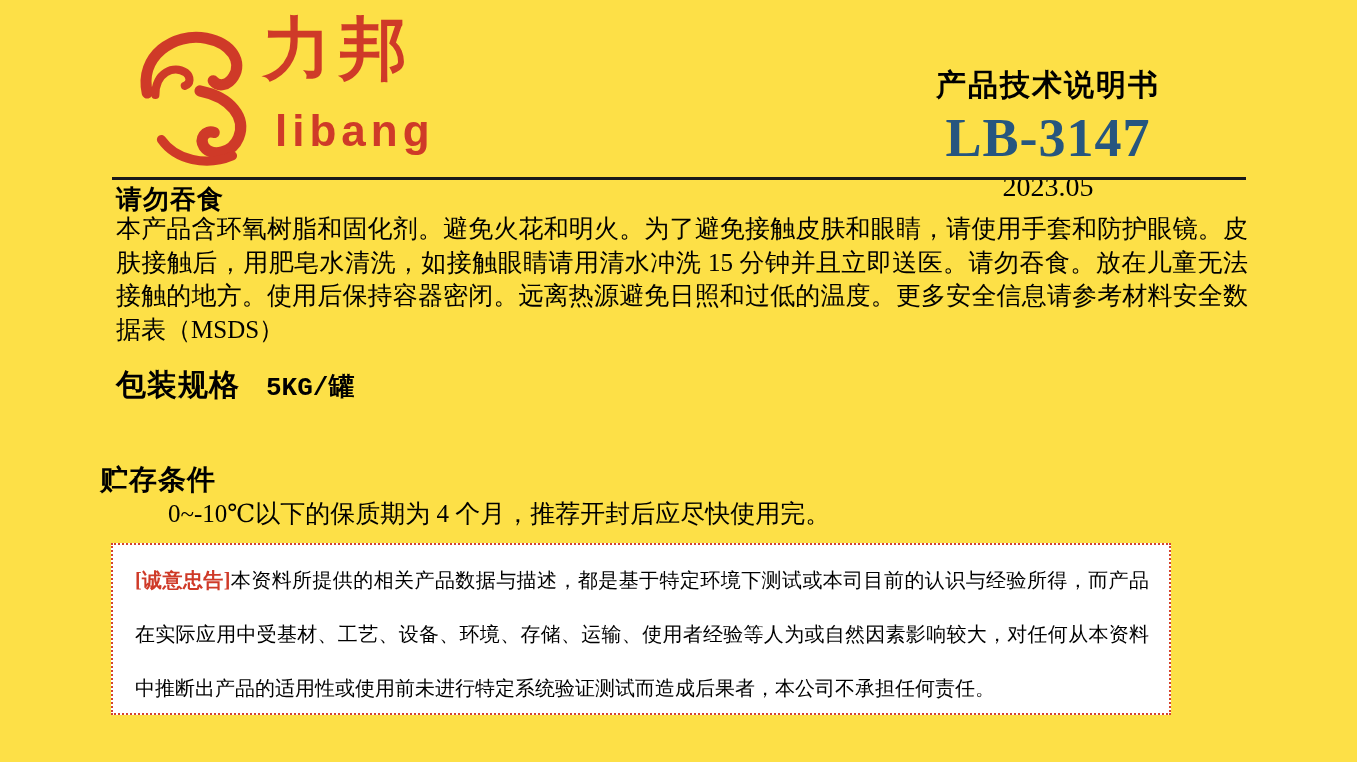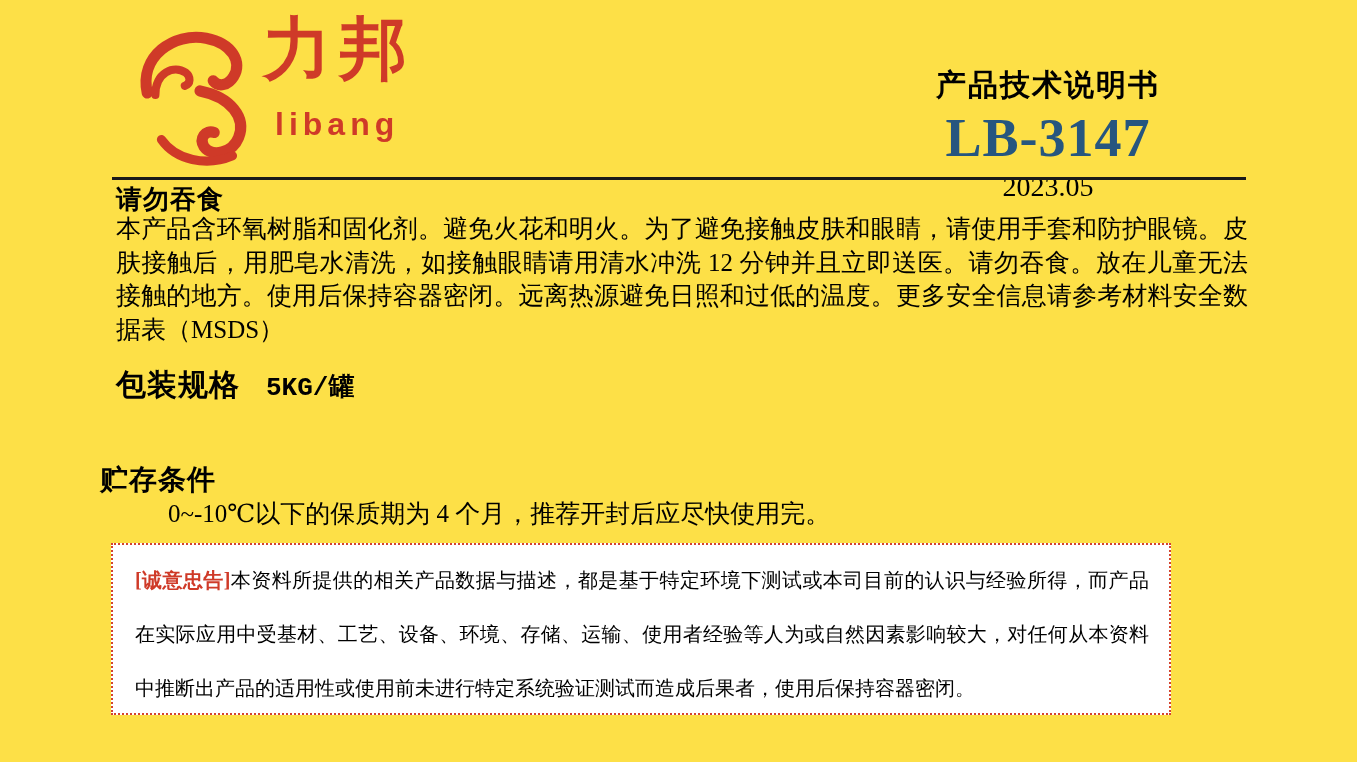--- a/index.html
+++ b/index.html
@@ -9,21 +9,21 @@
   }
   
   .logo{position:absolute;left:133px;top:20px;width:320px;height:152px;}
   .squirrel{position:absolute;left:0;top:6px;}
   .brand-cn{
     position:absolute;left:130px;top:-6px;font-size:68px;line-height:1.05;
     font-weight:bold;color:#cf3a28;letter-spacing:8px;white-space:nowrap;
     font-family:"Liberation Serif","DejaVu Serif",serif;
   }
   .brand-en{
-    position:absolute;left:142px;top:86px;font-size:32px;font-weight:bold;color:#cf3a28;
+    position:absolute;left:142px;top:86px;font-size:44px;font-weight:bold;color:#cf3a28;
     letter-spacing:5px;font-family:"Liberation Sans","DejaVu Sans",sans-serif;white-space:nowrap;
   }
   
   .header-right{position:absolute;left:888px;top:33px;width:320px;text-align:center;}
   .doc-type{font-size:30px;font-weight:bold;letter-spacing:2px;white-space:nowrap;margin-top:32px;}
   .model{
     font-size:54px;font-weight:bold;color:#26567f;line-height:1;margin-top:5px;
     letter-spacing:1px;font-family:"Liberation Serif","DejaVu Serif",serif;
   }
   .date{font-size:28px;margin-top:6px;}
@@ -73,30 +73,30 @@
 
   <div class="header-right">
     <div class="doc-type">产品技术说明书</div>
     <div class="model">LB-3147</div>
     <div class="date">2023.05</div>
   </div>
 
   <div class="rule"></div>
 
   <h2 class="h-notice">请勿吞食</h2>
-  <p class="p-notice">本产品含环氧树脂和固化剂。避免火花和明火。为了避免接触皮肤和眼睛，请使用手套和防护眼镜。皮肤接触后，用肥皂水清洗，如接触眼睛请用清水冲洗 12 分钟并且立即送医。请勿吞食。放在儿童无法接触的地方。使用后保持容器密闭。远离热源避免日照和过低的温度。更多安全信息请参考材料安全数据表（MSDS）</p>
+  <p class="p-notice">本产品含环氧树脂和固化剂。避免火花和明火。为了避免接触皮肤和眼睛，请使用手套和防护眼镜。皮肤接触后，用肥皂水清洗，如接触眼睛请用清水冲洗 15 分钟并且立即送医。请勿吞食。放在儿童无法接触的地方。使用后保持容器密闭。远离热源避免日照和过低的温度。更多安全信息请参考材料安全数据表（MSDS）</p>
 
   <div class="row-pack">
     <span class="h-pack">包装规格</span><span class="v-pack">5KG/罐</span>
   </div>
 
   <h2 class="h-storage">贮存条件</h2>
   <p class="p-storage">0~-10℃以下的保质期为 4 个月，推荐开封后应尽快使用完。</p>
 
   <div class="disclaimer">
     <div class="disc-line first just">
       <span class="tag">[诚意忠告]</span><span>本资料所提供的相关产品数据与描述，都是基于特定环境下测试或本司目前的认识与经验所得，而产品</span>
     </div>
     <div class="disc-line just">在实际应用中受基材、工艺、设备、环境、存储、运输、使用者经验等人为或自然因素影响较大，对任何从本资料</div>
-    <div class="disc-line">中推断出产品的适用性或使用前未进行特定系统验证测试而造成后果者，使用后保持容器密闭。</div>
+    <div class="disc-line">中推断出产品的适用性或使用前未进行特定系统验证测试而造成后果者，本公司不承担任何责任。</div>
   </div>
 
 </div>
 
 </body></html>

